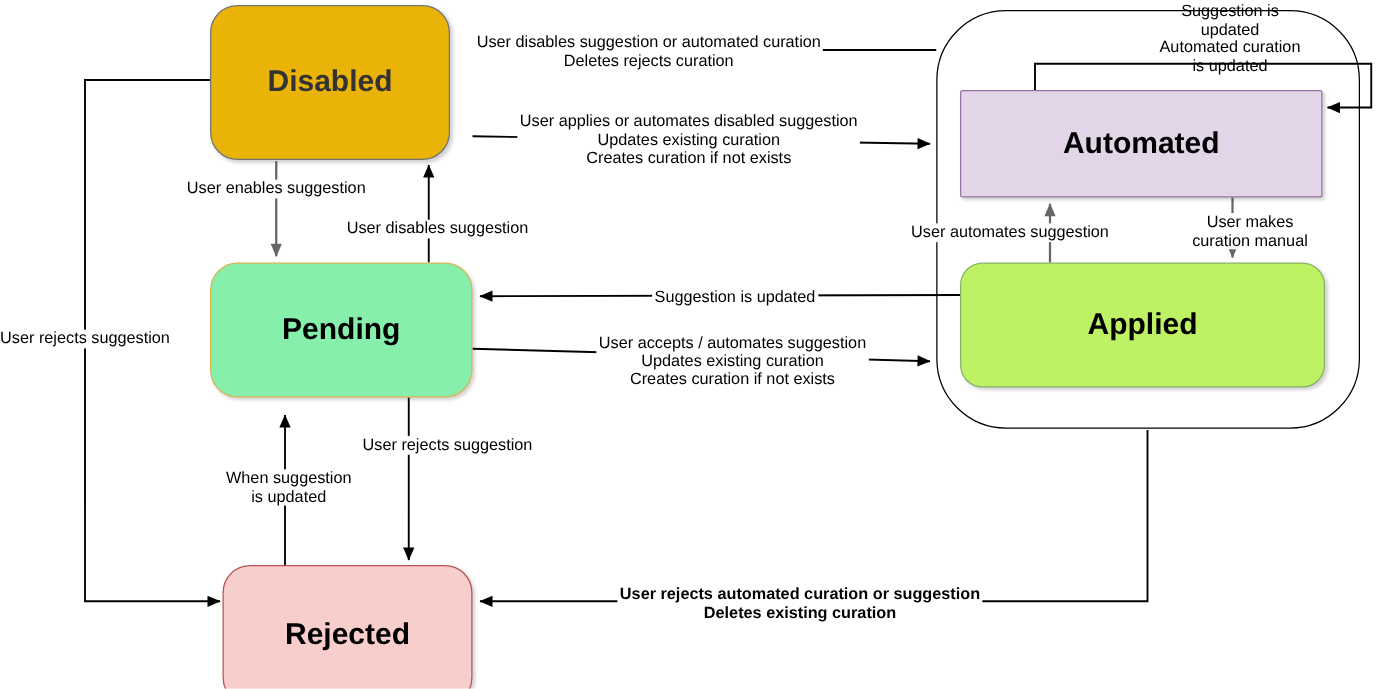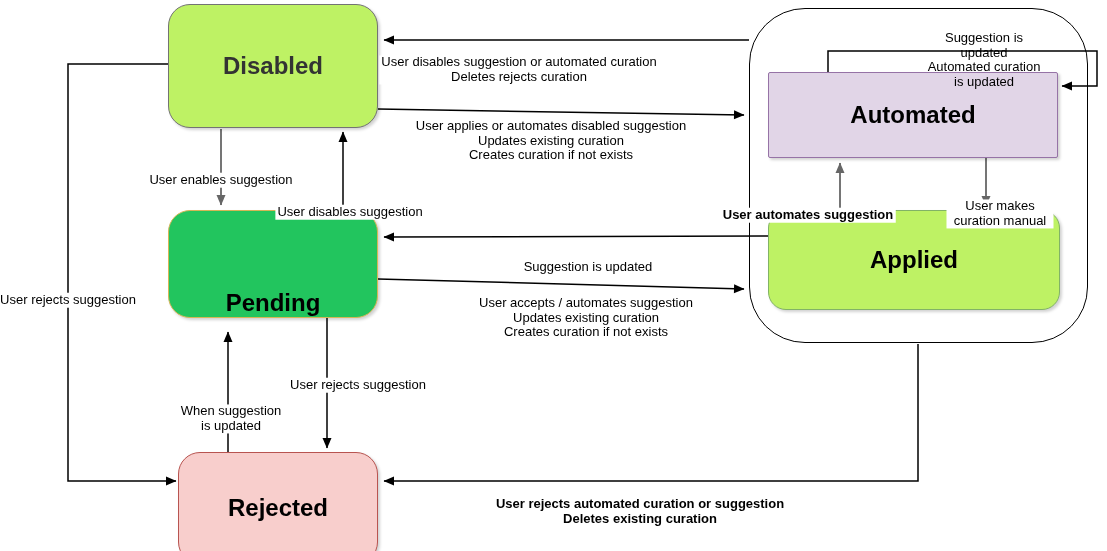--- a/index.html
+++ b/index.html
@@ -30,38 +30,37 @@
     display:flex;align-items:center;justify-content:center;
     border:1.6px solid;
     border-radius:22px;
     box-sizing:border-box;
     font-weight:bold;
     font-size:24px;
     color:#000000;
     box-shadow:2px 2px 3px rgba(0,0,0,0.18);
     z-index:3;
   }
-  .st-disabled {left:168px;top:4px;  width:210px;height:124px;background:#bef264;border-color:#737373;color:#333333;}
-  .st-pending  {left:168px;top:210px;width:210px;height:108px;background:#22c55e;border-color:#d6b656;align-items:flex-end;}
+  .st-disabled {left:168px;top:4px;  width:192px;height:124px;background:#eab308;border-color:#737373;color:#333333;}
+  .st-pending  {left:168px;top:210px;width:210px;height:108px;background:#86efac;border-color:#d6b656;}
   .st-rejected {left:178px;top:452px;width:200px;height:112px; background:#f8cecc;border-color:#b85450;}
   .st-automated{left:768px;top:72px; width:290px;height:86px; background:#e1d5e7;border-color:#9673a6;border-radius:2px;}
   .st-applied  {left:768px;top:210px;width:292px;height:100px;background:#bef264;border-color:#82b366;border-radius:18px;}
   
   .elabel{
     position:absolute;
     transform:translate(-50%,-50%);
     white-space:pre-line;
     text-align:center;
     font-size:13px;
     line-height:1.12;
     color:#000000;
     background:#ffffff;
     padding:0 2px;
     z-index:4;
-    margin-top:29px;
   }
 </style>
 </head>
 <body>
 
 <div class="canvas">
 
   <div class="group"></div>
 
   <svg class="edges" width="1107" height="551" viewBox="0 0 1107 551">
@@ -107,21 +106,21 @@
 
   <div class="elabel" style="left:519px;top:41px;">User disables suggestion or automated curation
 Deletes rejects curation</div>
   <div class="elabel" style="left:551px;top:112px;">User applies or automates disabled suggestion
 Updates existing curation
 Creates curation if not exists</div>
   <div class="elabel" style="left:984px;top:31px;background:transparent;">Suggestion is updated
 Automated curation is updated</div>
   <div class="elabel" style="left:221px;top:151px;">User enables suggestion</div>
   <div class="elabel" style="left:350px;top:183px;">User disables suggestion</div>
-  <div class="elabel" style="left:808px;top:186px;font-weight:bold;">User automates suggestion</div>
+  <div class="elabel" style="left:808px;top:186px;">User automates suggestion</div>
   <div class="elabel" style="left:1000px;top:185px;">User makes curation manual</div>
   <div class="elabel" style="left:588px;top:238px;">Suggestion is updated</div>
   <div class="elabel" style="left:586px;top:289px;">User accepts / automates suggestion
 Updates existing curation
 Creates curation if not exists</div>
   <div class="elabel" style="left:68px;top:271px;">User rejects suggestion</div>
   <div class="elabel" style="left:358px;top:356px;">User rejects suggestion</div>
   <div class="elabel" style="left:231px;top:390px;">When suggestion
 is updated</div>
   <div class="elabel" style="left:640px;top:483px;font-weight:bold;">User rejects automated curation or suggestion

